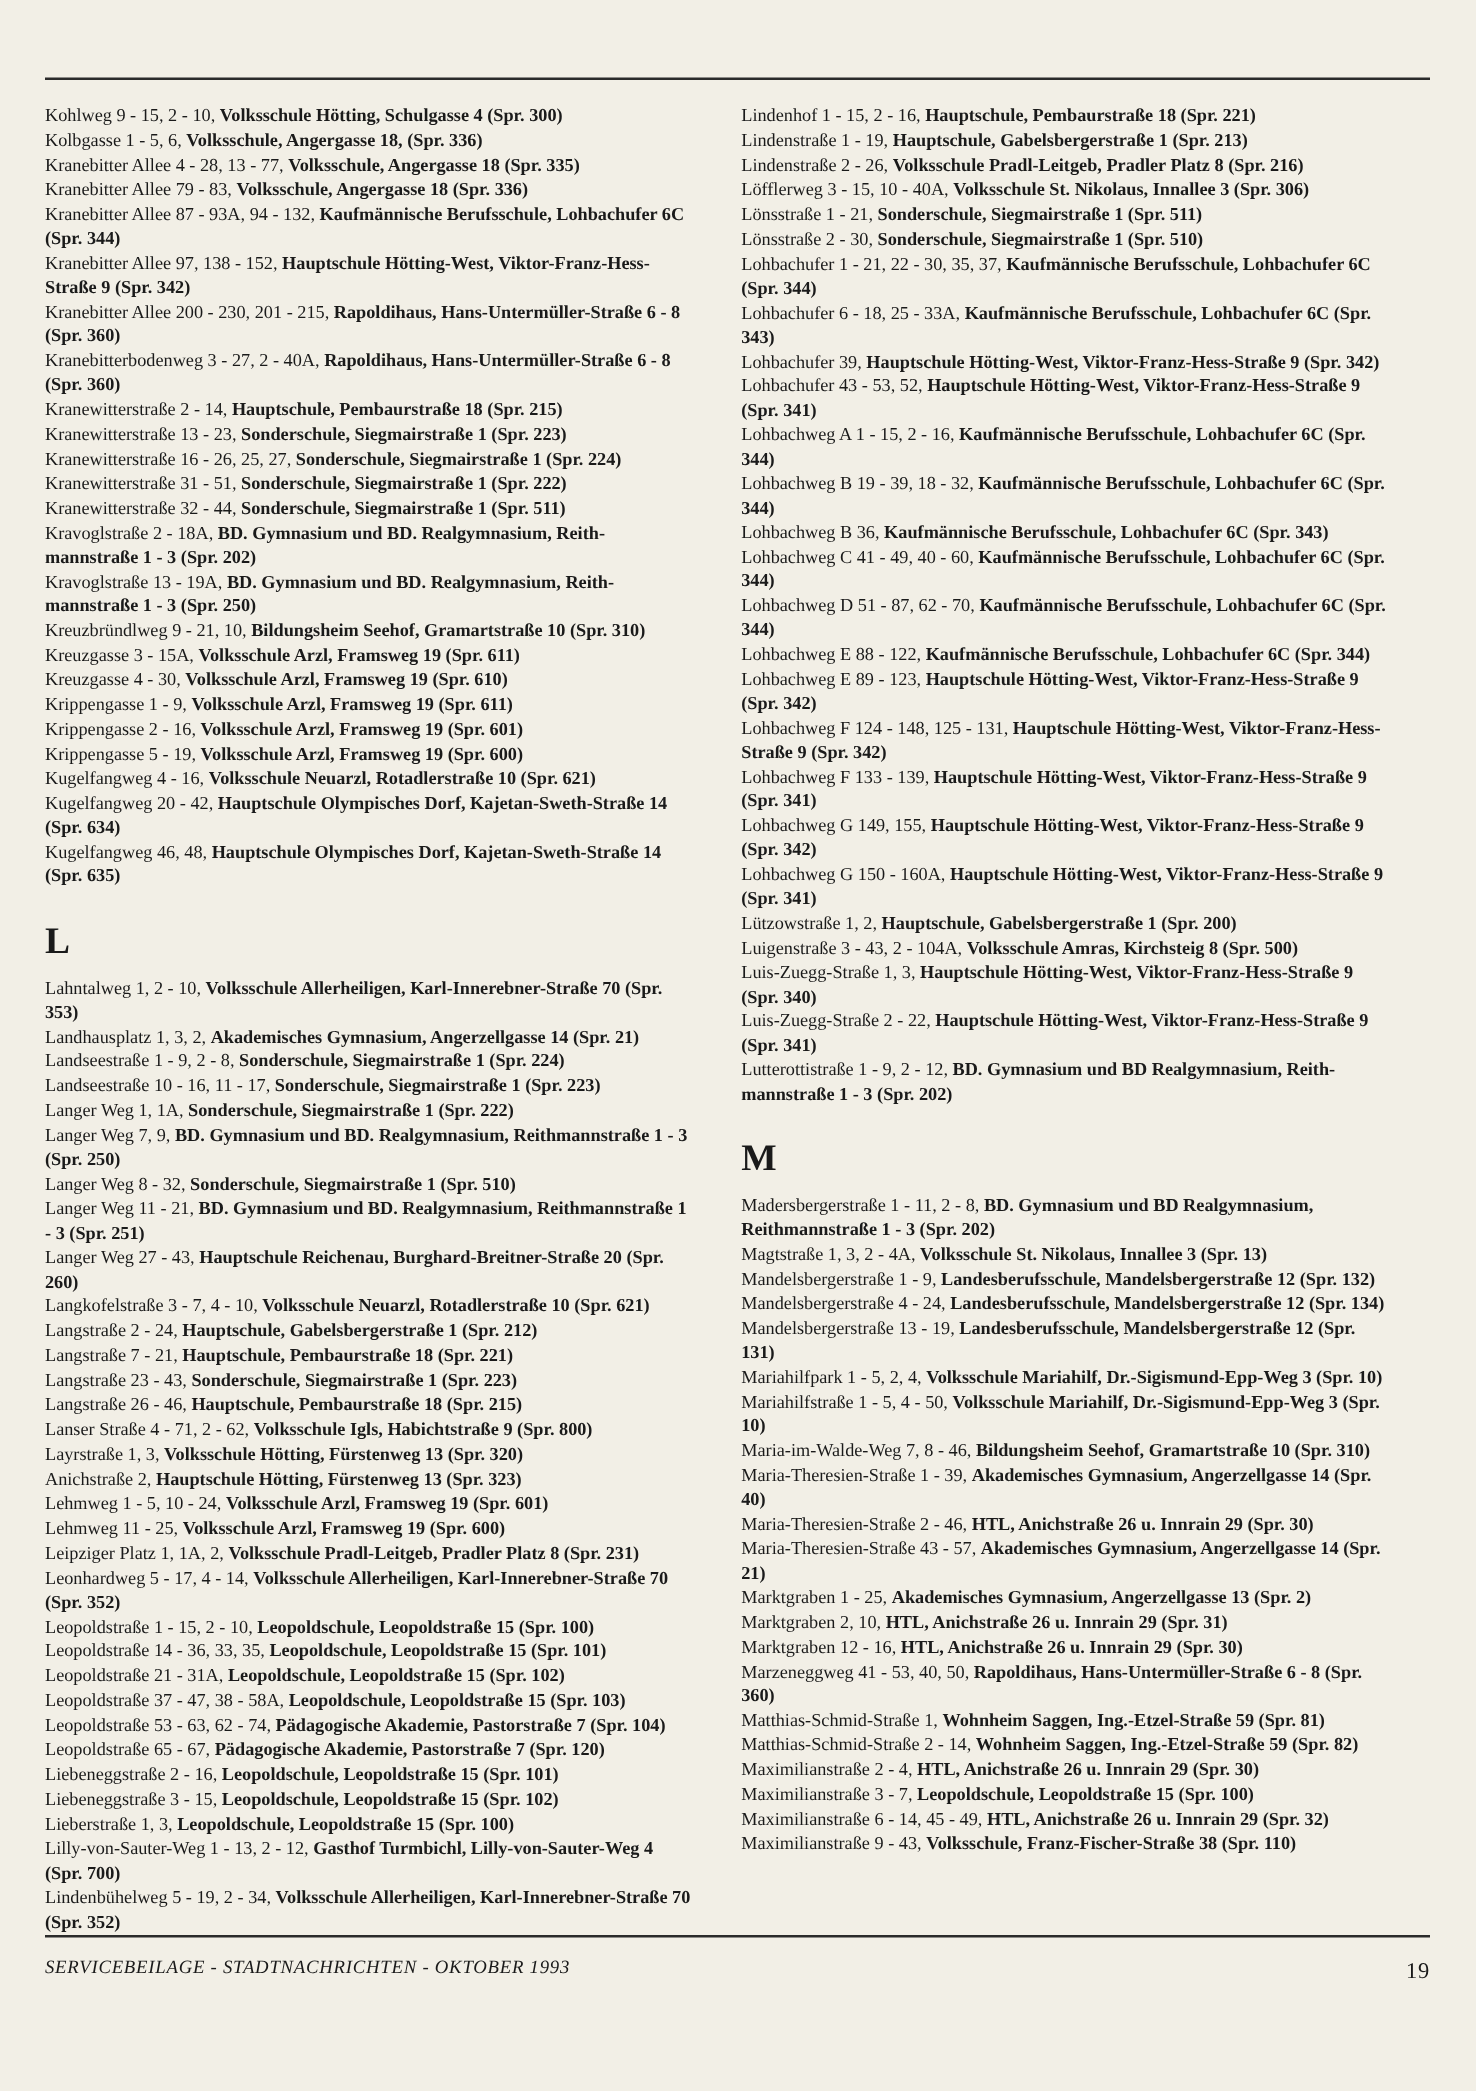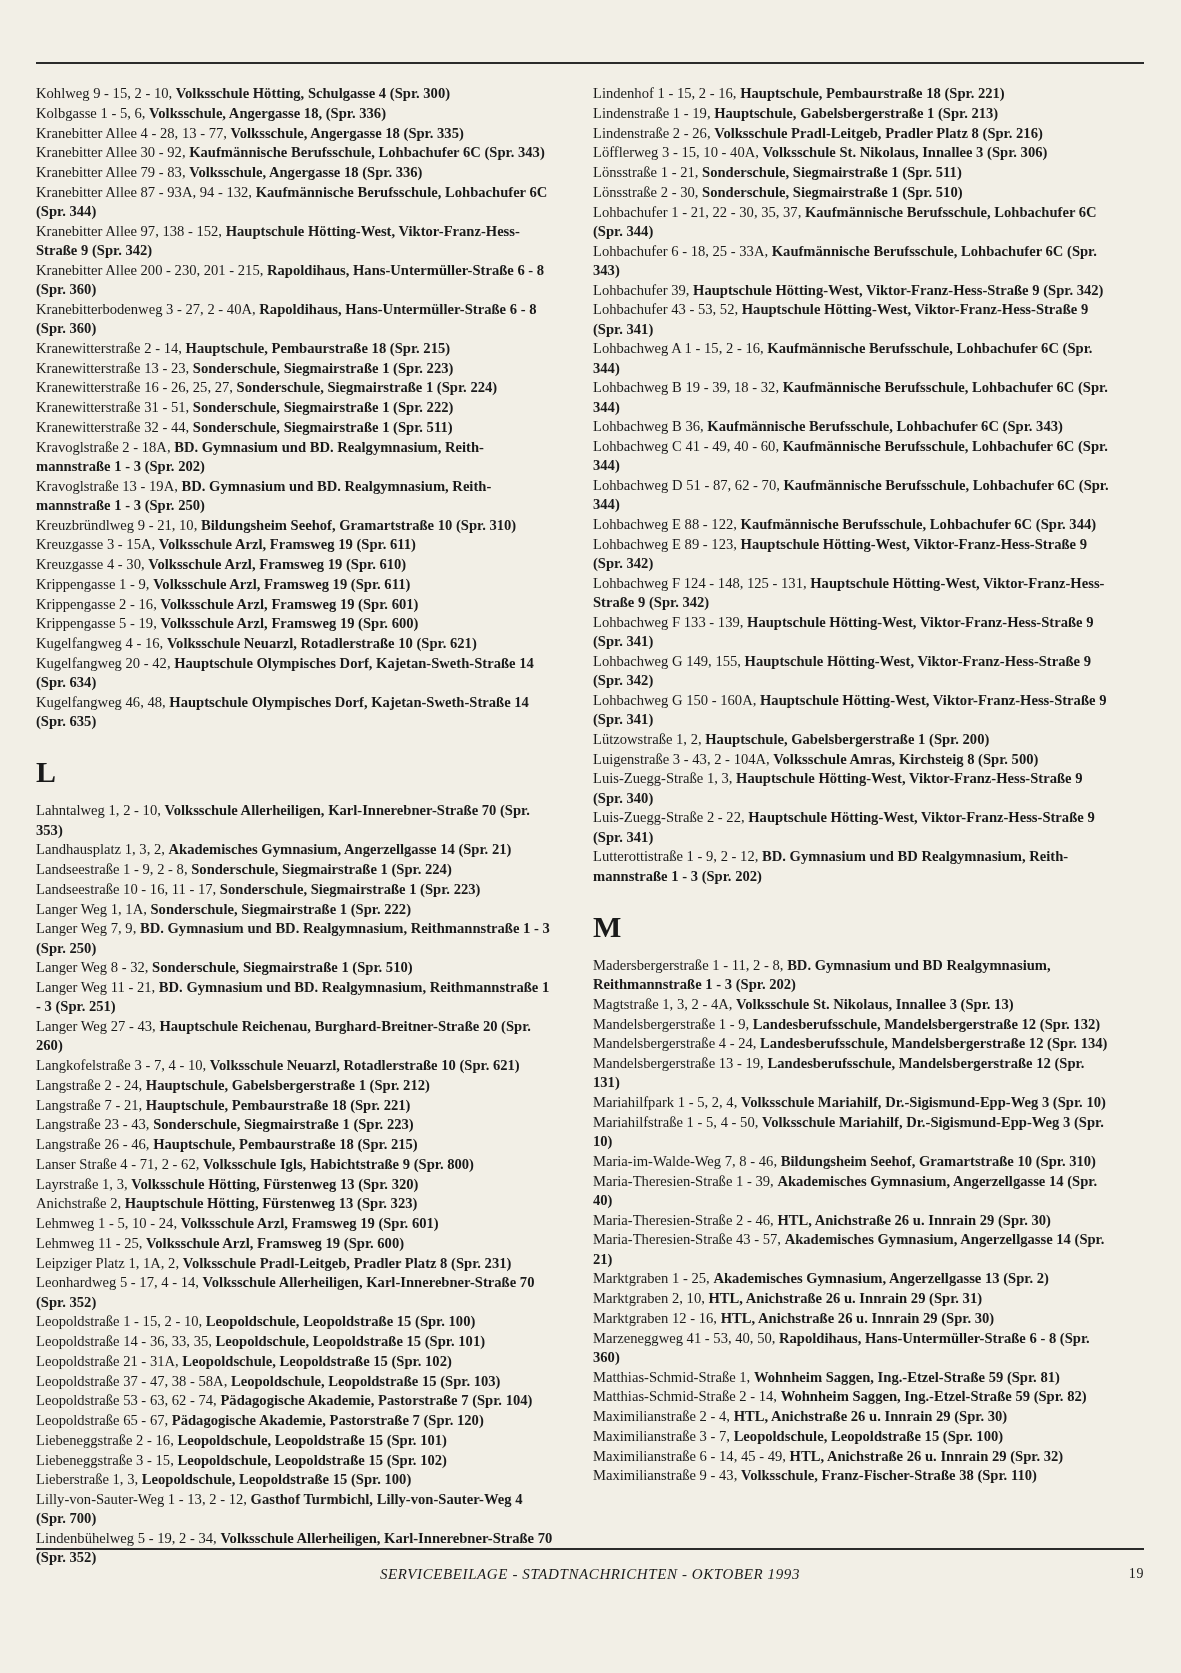--- a/index.html
+++ b/index.html
@@ -69,45 +69,44 @@
     top: 1566px;
     display: flex;
     align-items: baseline;
     justify-content: center;
     font-size: 15px;
     letter-spacing: 0.6px;
   }
   .footer-text {
     font-style: italic;
     font-family: "Liberation Serif", serif;
-    text-align: center;
+    text-align: left;
     flex: 1;
   }
   .page-number {
     position: absolute;
     right: 0;
     top: 0;
-    font-size: 14px;
+    font-size: 18px;
     font-family: "Liberation Serif", serif;
   }
 </style>
 </head>
 <body>
 
 <div class="page">
   <div class="rule rule-top"></div>
 
   <div class="columns">
 
     <div class="col">
       <div id="left-list-1">
           <p class="entry"><span class="street">Kohlweg 9 - 15, 2 - 10, </span><span class="school">Volksschule Hötting, Schulgasse 4 (Spr. 300)</span></p>
           <p class="entry"><span class="street">Kolbgasse 1 - 5, 6, </span><span class="school">Volksschule, Angergasse 18, (Spr. 336)</span></p>
           <p class="entry"><span class="street">Kranebitter Allee 4 - 28, 13 - 77, </span><span class="school">Volksschule, Angergasse 18 (Spr. 335)</span></p>
-          <p class="entry"><span class="street">Kranebitter Allee 30 - 92, </span><span class="school">Kaufmännische Berufsschule, Lohbachufer 6C (Spr. 343)</span></p>
           <p class="entry"><span class="street">Kranebitter Allee 79 - 83, </span><span class="school">Volksschule, Angergasse 18 (Spr. 336)</span></p>
           <p class="entry"><span class="street">Kranebitter Allee 87 - 93A, 94 - 132, </span><span class="school">Kaufmännische Berufsschule, Lohbach­ufer 6C (Spr. 344)</span></p>
           <p class="entry"><span class="street">Kranebitter Allee 97, 138 - 152, </span><span class="school">Hauptschule Hötting-West, Viktor-Franz-Hess-Straße 9 (Spr. 342)</span></p>
           <p class="entry"><span class="street">Kranebitter Allee 200 - 230, 201 - 215, </span><span class="school">Rapoldihaus, Hans-Untermüller-Straße 6 - 8 (Spr. 360)</span></p>
           <p class="entry"><span class="street">Kranebitterbodenweg 3 - 27, 2 - 40A, </span><span class="school">Rapoldihaus, Hans-Untermüller-Straße 6 - 8 (Spr. 360)</span></p>
           <p class="entry"><span class="street">Kranewitterstraße 2 - 14, </span><span class="school">Hauptschule, Pembaurstraße 18 (Spr. 215)</span></p>
           <p class="entry"><span class="street">Kranewitterstraße 13 - 23, </span><span class="school">Sonderschule, Siegmairstraße 1 (Spr. 223)</span></p>
           <p class="entry"><span class="street">Kranewitterstraße 16 - 26, 25, 27, </span><span class="school">Sonderschule, Siegmairstraße 1 (Spr. 224)</span></p>
           <p class="entry"><span class="street">Kranewitterstraße 31 - 51, </span><span class="school">Sonderschule, Siegmairstraße 1 (Spr. 222)</span></p>
           <p class="entry"><span class="street">Kranewitterstraße 32 - 44, </span><span class="school">Sonderschule, Siegmairstraße 1 (Spr. 511)</span></p>

